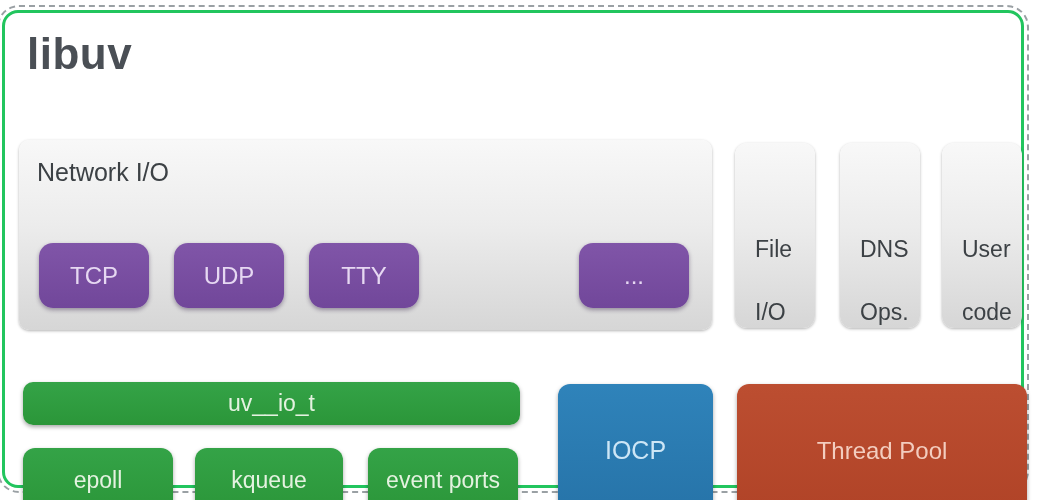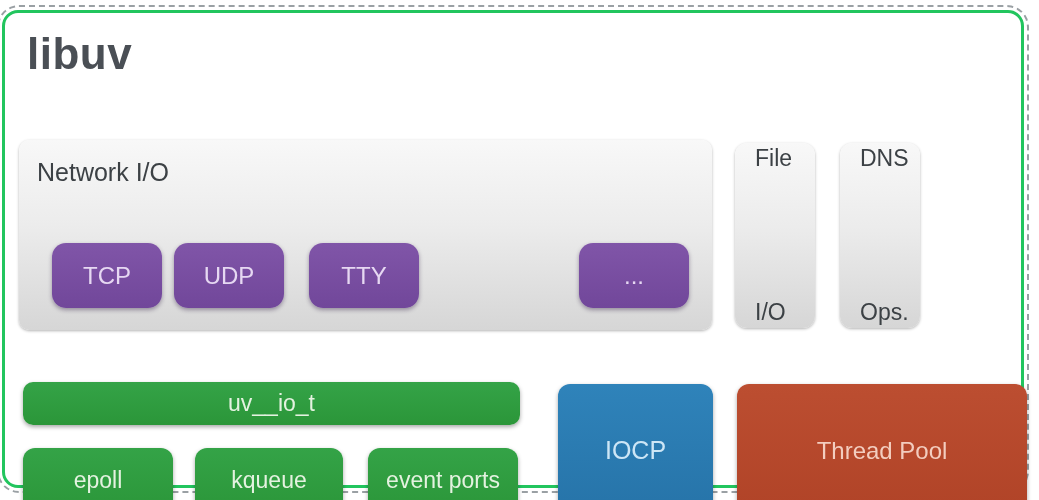--- a/index.html
+++ b/index.html
@@ -60,34 +60,35 @@
     position: absolute;
     top: 103px;
     width: 110px; height: 65px;
     border-radius: 14px;
     background: linear-gradient(180deg, #8055a8 0%, #71479a 100%);
     color: #e6d8f2;
     font-size: 24px;
     display: flex; align-items: center; justify-content: center;
     box-shadow: 0 2px 4px rgba(40,20,60,0.40);
   }
-  .handle-0 { left: 20px; margin-left: 13px; }
+  .handle-0 { left: 20px; }
   .handle-1 { left: 155px; }
   .handle-2 { left: 290px; text-align: center; }
   .handle-3 { left: 425px; }
   .handle-4 { left: 560px; }
   .side-box {
     top: 130px;
     width: 80px; height: 185px;
     border-radius: 12px;
-    display: flex; flex-direction: column; justify-content: space-between;
+    display: flex; flex-direction: column; justify-content: flex-end;
     padding-left: 20px;
     font-size: 23px;
     line-height: 1.35;
     color: #3c4145;
+    gap: 32px;
   }
   .side-box-0 { left: 730px; }
   .side-box-1 { left: 835px; }
   .side-box-2 { left: 937px; }
   .color-box {
     position: absolute;
     display: flex; align-items: center; justify-content: center;
     box-shadow: 0 2px 4px rgba(0,0,0,0.35);
     margin-top: 31px;
   }
@@ -152,20 +153,24 @@
     </div>
 
     <div class="gray-panel side-box side-box-0">
       <span>File</span>
       <span>I/O</span>
     </div>
     <div class="gray-panel side-box side-box-1">
       <span>DNS</span>
       <span>Ops.</span>
     </div>
+    <div class="gray-panel side-box side-box-2">
+      <span>User</span>
+      <span>code</span>
+    </div>
 
     <div class="color-box green uv-io-bar">uv__io_t</div>
     <div class="color-box green backend backend-0">epoll</div>
     <div class="color-box green backend backend-1">kqueue</div>
     <div class="color-box green backend backend-2">event ports</div>
 
     <div class="color-box iocp-box">IOCP</div>
 
     <div class="color-box threadpool-box">Thread Pool</div>
 

